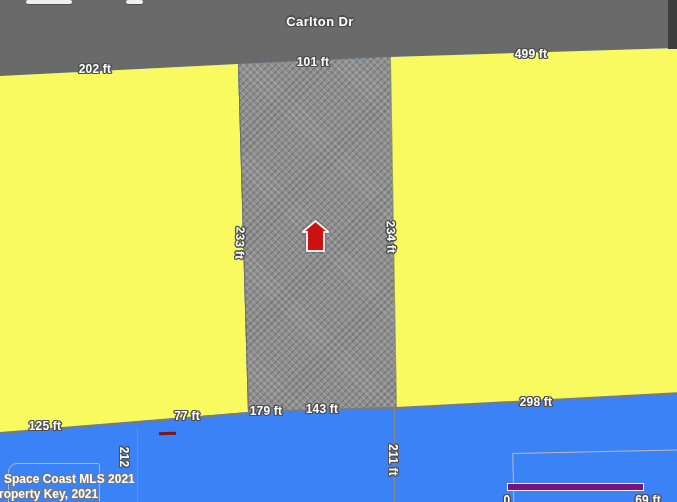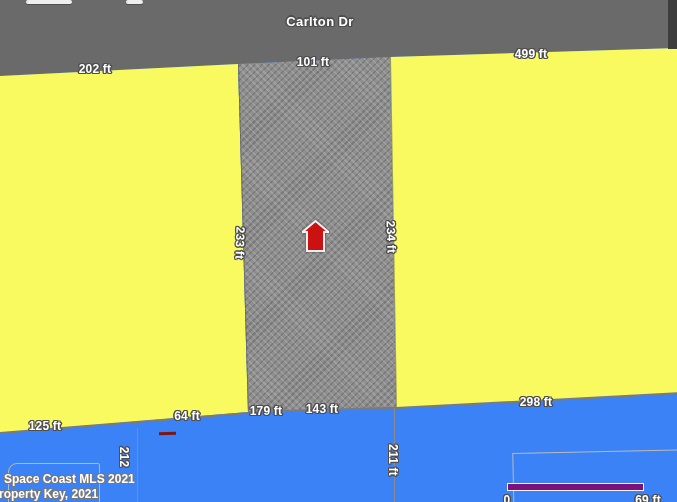--- a/index.html
+++ b/index.html
@@ -80,21 +80,21 @@
   <div class="lbl street" style="left:320px;top:21px;">Carlton Dr</div>
 
   <div class="lbl" style="left:95px;top:69px;">202 ft</div>
   <div class="lbl" style="left:313px;top:62px;text-align:center;">101 ft</div>
   <div class="lbl" style="left:531px;top:54px;">499 ft</div>
 
   <div class="lbl r92" style="left:240px;top:243px;">233 ft</div>
   <div class="lbl r88" style="left:391px;top:237px;">234 ft</div>
 
   <div class="lbl" style="left:45px;top:426px;">125 ft</div>
-  <div class="lbl" style="left:187px;top:416px;">64 ft</div>
+  <div class="lbl" style="left:187px;top:416px;">77 ft</div>
   <div class="lbl" style="left:266px;top:411px;text-align:right;">179 ft</div>
   <div class="lbl" style="left:322px;top:409px;">143 ft</div>
   <div class="lbl" style="left:536px;top:402px;text-align:center;">298 ft</div>
 
   <div class="lbl r90" style="left:124px;top:457px;">212</div>
   <div class="lbl r90" style="left:393px;top:460px;">211 ft</div>
 
   <div class="house">
     <svg width="27" height="32" viewBox="0 0 27 32" aria-hidden="true">
       <path d="M13.5 1 L26.5 12 L22 12 L22 31 L5 31 L5 12 L0.5 12 Z" fill="#cc1111" stroke="#f0f0f0" stroke-width="2" stroke-linejoin="miter"></path>

